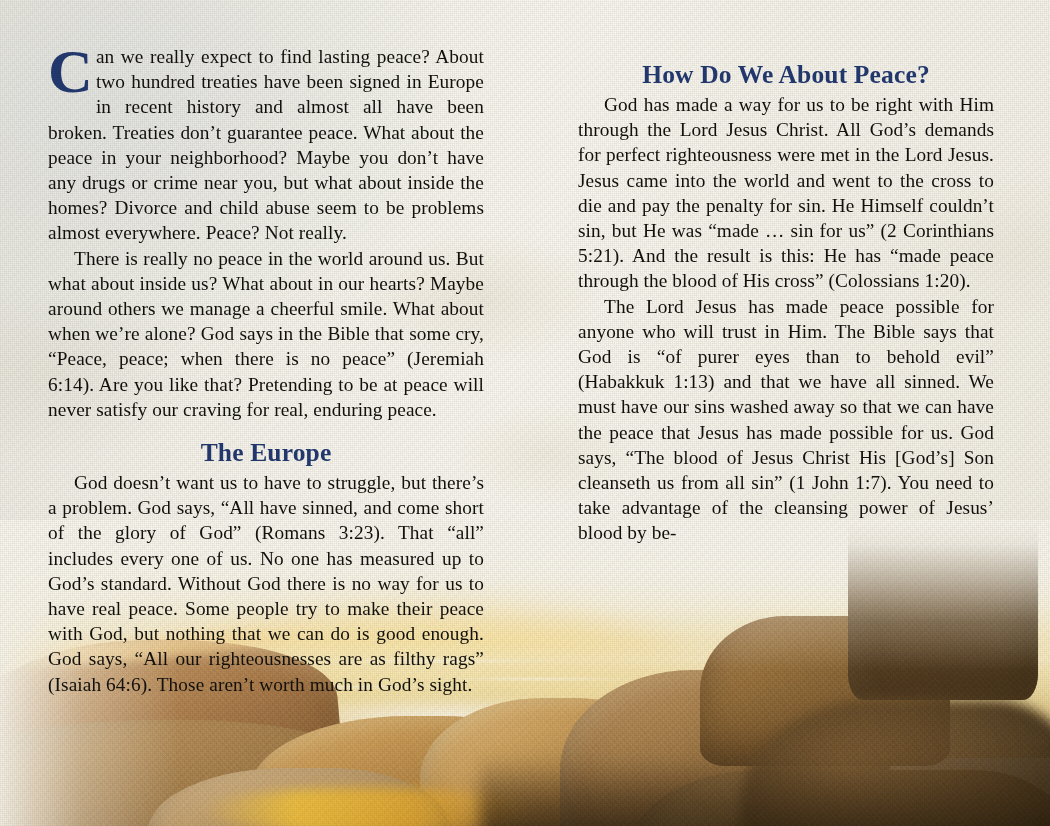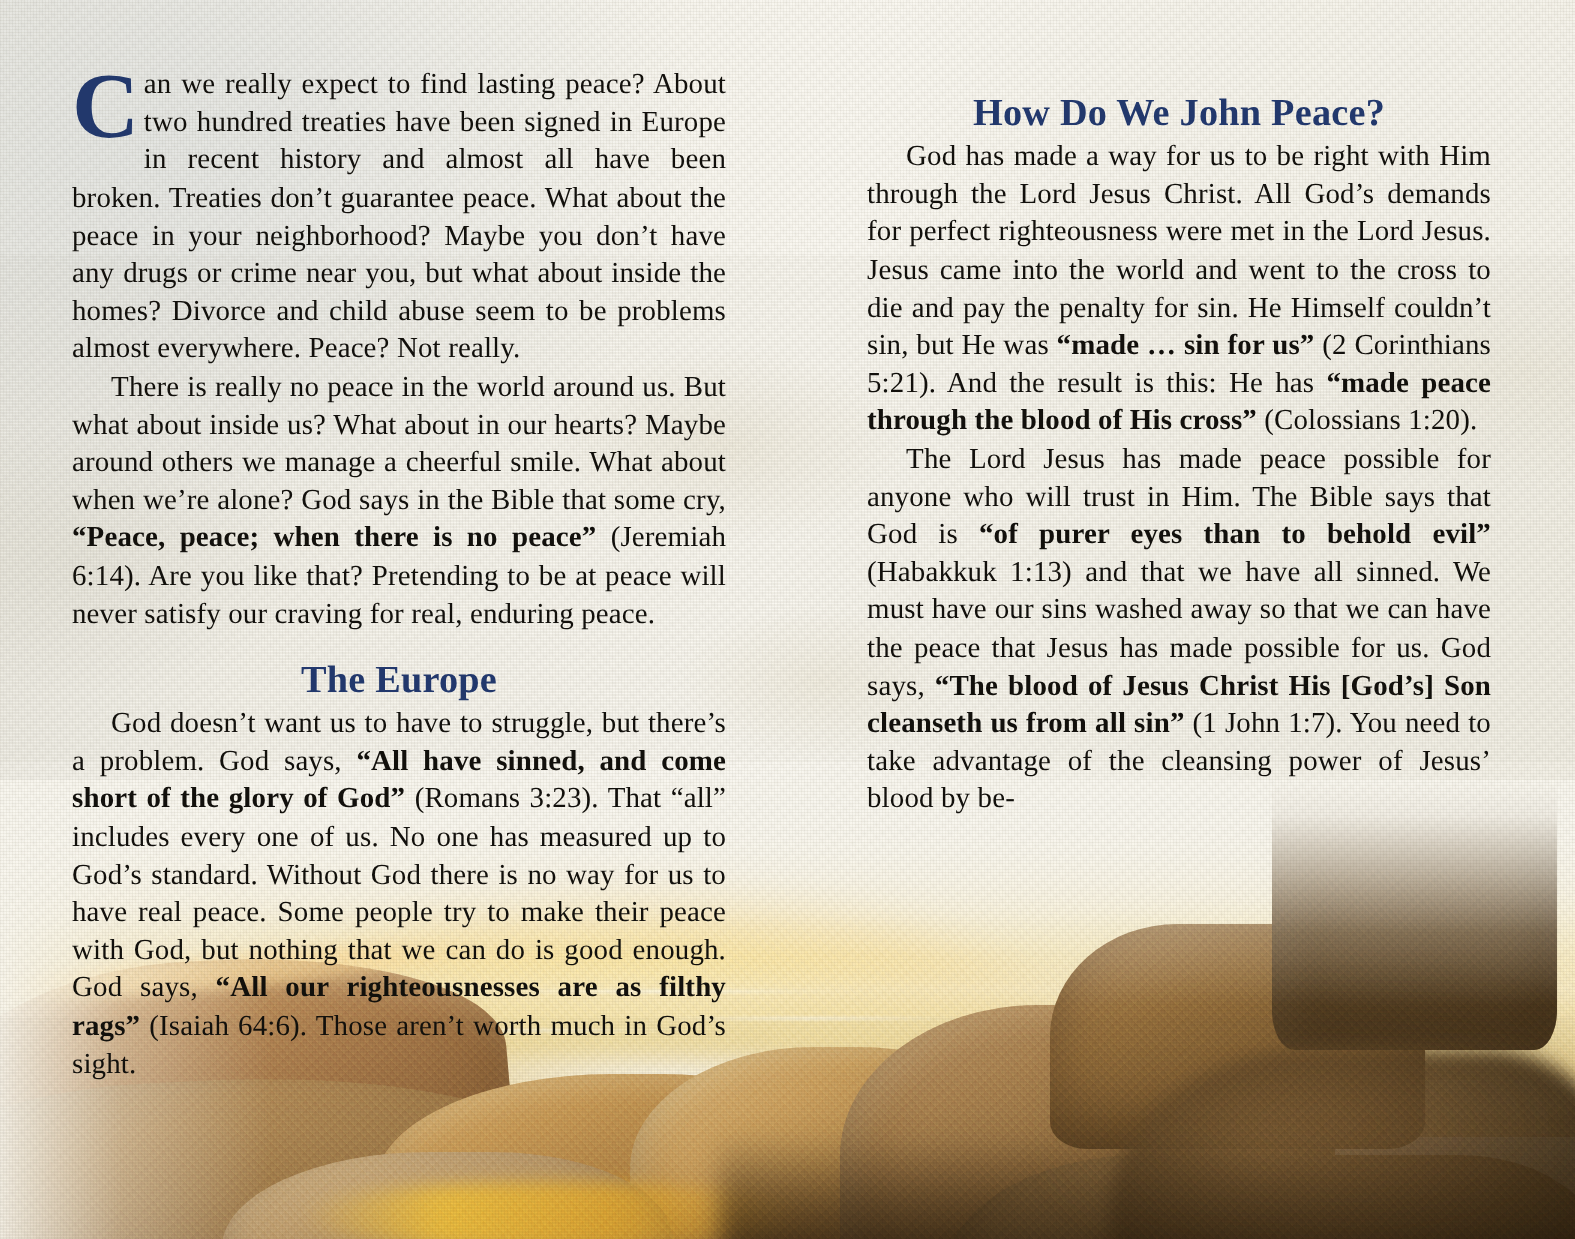--- a/index.html
+++ b/index.html
@@ -194,21 +194,21 @@
     margin:0;font-size:19.3px;line-height:25.2px;text-align:justify;
     text-indent:1.35em;letter-spacing:.005em;
     -webkit-hyphens:auto;hyphens:auto;
   }
   p.body.noindent{text-indent:0;}
   h2.head{
     margin:15px 0 2px;text-align:center;
     font-size:25.5px;line-height:31px;font-weight:bold;color:#22386c;
     letter-spacing:.006em;
   }
-  b,strong{font-weight:bold;}
+  b,strong{font-weight:normal;}
   .dropcap{
     float:left;font-size:62px;line-height:49px;font-weight:bold;
     color:#22386c;padding:2px 3px 0 0;margin-top:1px;
   }
 </style>
 </head>
 <body>
 
 <div id="page">
 
@@ -261,20 +261,20 @@
 
       <p class="body"><span>There is really no peace in the world around us. But what about inside us? What about in our hearts? Maybe around others we manage a cheerful smile. What about when we’re alone? God says in the Bible that some cry, </span><b>“Peace, peace; when there is no peace”</b><span> (Jeremiah 6:14). Are you like that? Pretending to be at peace will never satisfy our craving for real, enduring peace.</span></p>
 
       <h2 class="head">The Europe</h2>
 
       <p class="body"><span>God doesn’t want us to have to struggle, but there’s a problem. God says, </span><b>“All have sinned, and come short of the glory of God”</b><span> (Romans 3:23). That “all” includes every one of us. No one has measured up to God’s standard. Without God there is no way for us to have real peace. Some people try to make their peace with God, but nothing that we can do is good enough. God says, </span><b>“All our righteousnesses are as filthy rags”</b><span> (Isaiah 64:6). Those aren’t worth much in God’s sight.</span></p>
     </div>
 
     <div class="col" id="colRight">
 
-      <h2 class="head">How Do We John Peace?</h2>
+      <h2 class="head">How Do We About Peace?</h2>
 
       <p class="body"><span>God has made a way for us to be right with Him through the Lord Jesus Christ. All God’s demands for perfect righteousness were met in the Lord Jesus. Jesus came into the world and went to the cross to die and pay the penalty for sin. He Himself couldn’t sin, but He was </span><b>“made … sin for us”</b><span> (2 Corinthians 5:21). And the result is this: He has </span><b>“made peace through the blood of His cross”</b><span> (Colossians 1:20).</span></p>
 
       <p class="body"><span>The Lord Jesus has made peace possible for anyone who will trust in Him. The Bible says that God is </span><b>“of purer eyes than to behold evil”</b><span> (Habakkuk 1:13) and that we have all sinned. We must have our sins washed away so that we can have the peace that Jesus has made possible for us. God says, </span><b>“The blood of Jesus Christ His [God’s] Son cleanseth us from all sin”</b><span> (1 John 1:7). You need to take advantage of the cleansing power of Jesus’ blood by be-</span></p>
     </div>
   </div>
 </div>
 
 </body></html>

